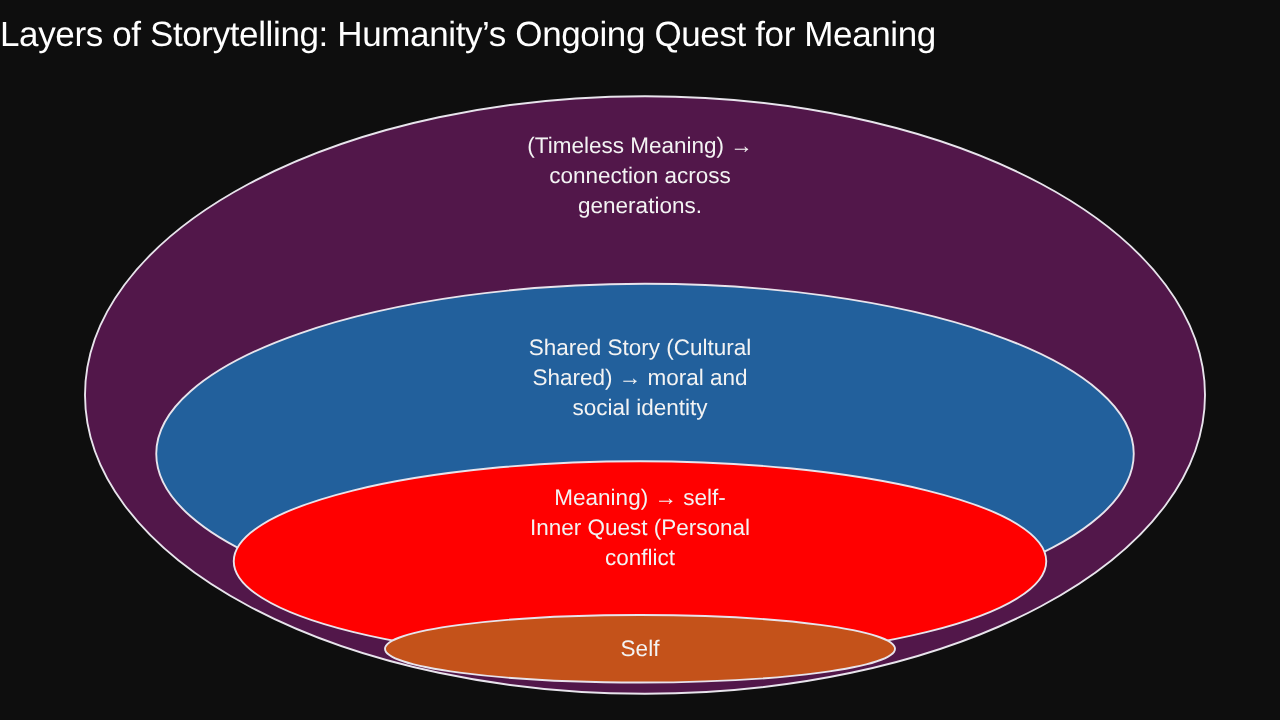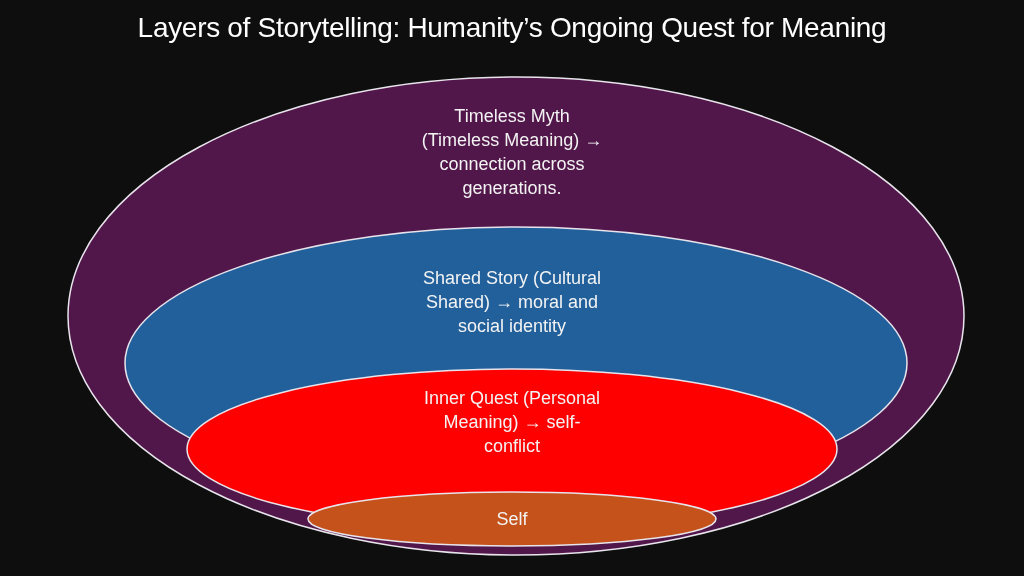--- a/index.html
+++ b/index.html
@@ -1,46 +1,45 @@
 <!DOCTYPE html>
 <html><head>
 <meta charset="utf-8">
 <style>
   html, body { margin:0; padding:0; }
   body { width:1024px; height:576px; background:#0e0e0e; position:relative; overflow:hidden; font-family:"Liberation Sans", sans-serif; }
-  .title { position:absolute; left:0; top:8px; width:1024px; text-align:center; color:#ffffff; font-size:28px; line-height:40px; font-family:"Liberation Sans", sans-serif; letter-spacing:-0.3px; }
+  .title { position:absolute; left:0; top:8px; width:1024px; color:#ffffff; font-size:28px; line-height:40px; font-family:"Liberation Sans", sans-serif; letter-spacing:-0.3px; }
   svg.diagram { position:absolute; left:0; top:0; }
   .label { position:absolute; text-align:center; color:#f3f3f3; font-size:18px; line-height:24px; font-family:"Liberation Sans", sans-serif; }
 </style>
 </head>
 <body>
 
 <div class="title">Layers of Storytelling: Humanity’s Ongoing Quest for Meaning</div>
 
 <svg class="diagram" width="1024" height="576" viewBox="0 0 1024 576">
   <ellipse cx="516" cy="316" rx="448" ry="239" fill="#52174a" stroke="#e8e4ec" stroke-width="1.5"></ellipse>
   <ellipse cx="516" cy="363" rx="391" ry="136" fill="#22609c" stroke="#e8e4ec" stroke-width="1.5"></ellipse>
   <ellipse cx="512" cy="449" rx="325" ry="80" fill="#ff0000" stroke="#e8e4ec" stroke-width="1.5"></ellipse>
   <ellipse cx="512" cy="519" rx="204" ry="27" fill="#c4521a" stroke="#e8e4ec" stroke-width="1.5"></ellipse>
 </svg>
 
 <div class="label" style="left:362px; top:104px; width:300px;">
-  <div>Timeless Myth</div>
   <div>(Timeless Meaning) →</div>
   <div>connection across</div>
   <div>generations.</div>
 </div>
 
 <div class="label" style="left:362px; top:266px; width:300px;text-align:center;">
   <div>Shared Story (Cultural</div>
   <div>Shared) → moral and</div>
   <div>social identity</div>
 </div>
 
 <div class="label" style="left:362px; top:386px; width:300px;">
+  <div>Meaning) → self-</div>
   <div>Inner Quest (Personal</div>
-  <div>Meaning) → self-</div>
   <div>conflict</div>
 </div>
 
 <div class="label" style="left:412px; top:507px; width:200px;">
   <div>Self</div>
 </div>
 
 </body></html>

